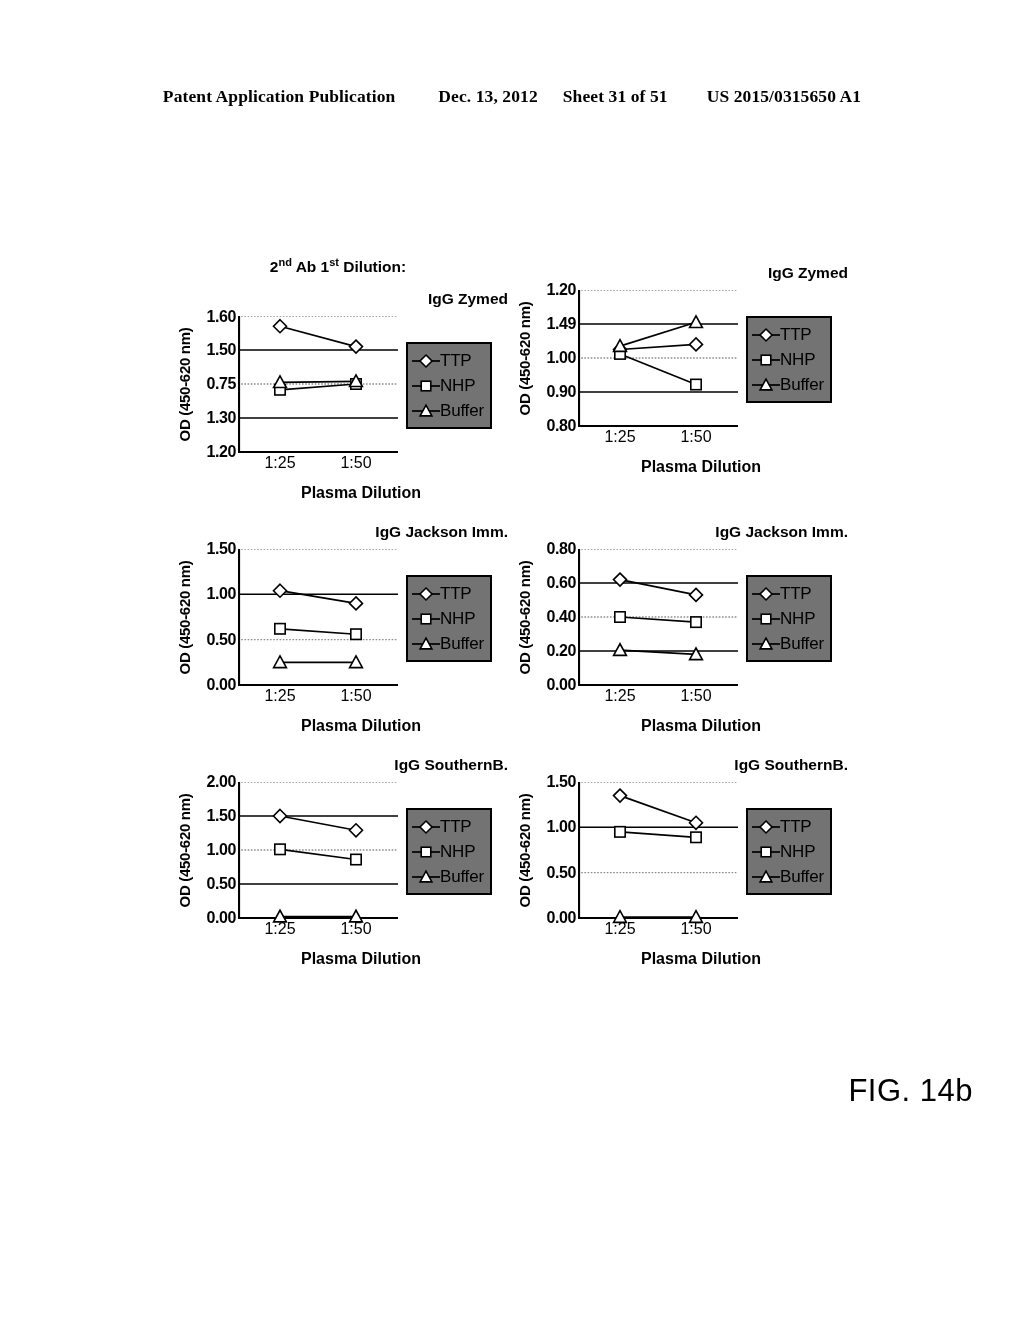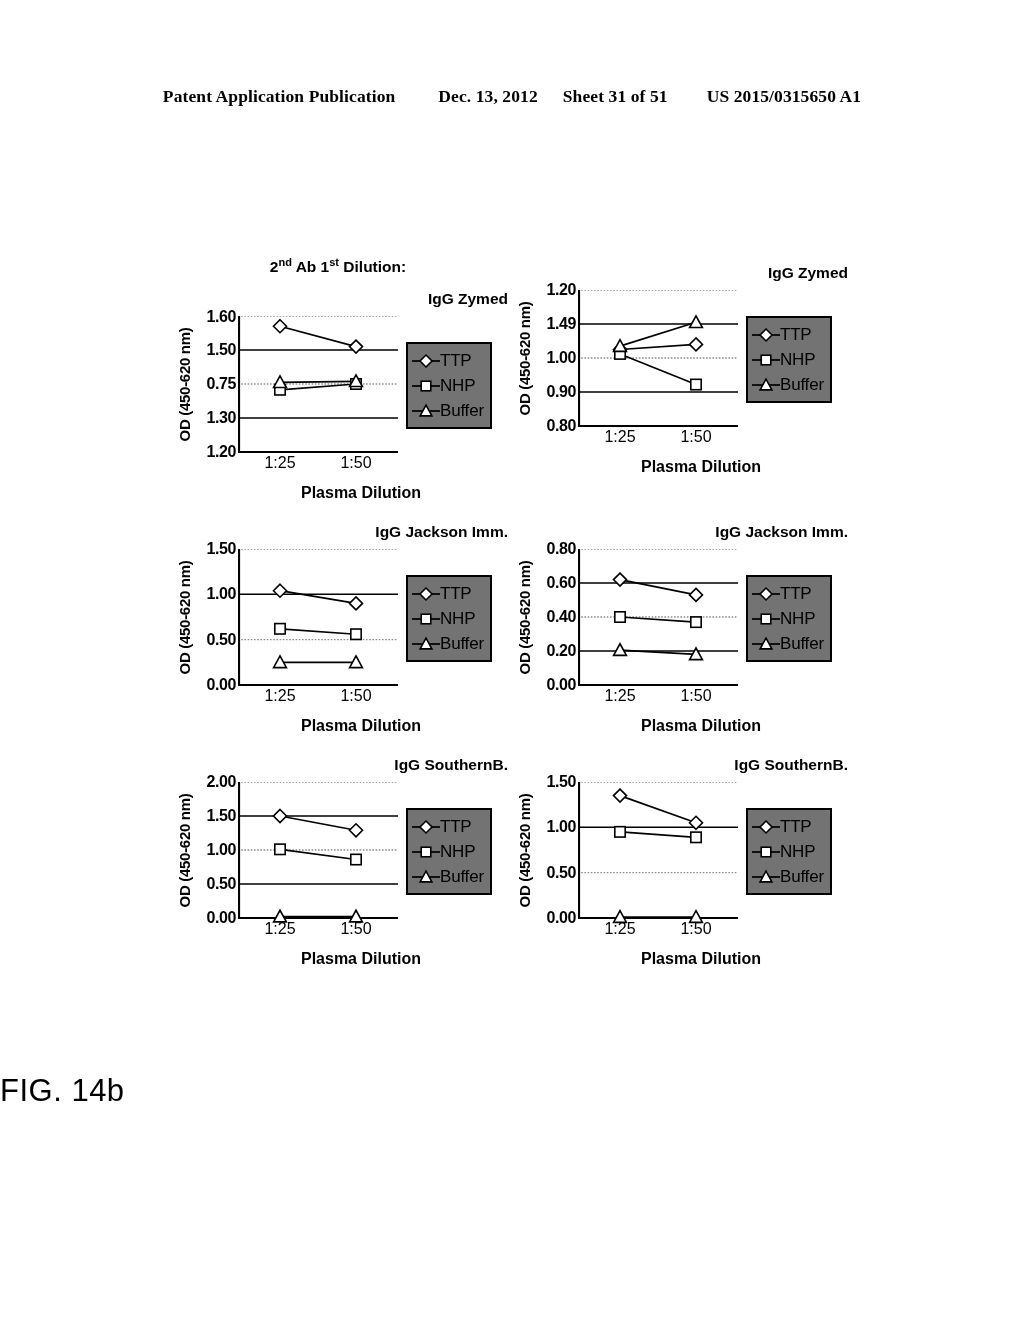--- a/index.html
+++ b/index.html
@@ -33,21 +33,21 @@
   .ph-gap-1 { width: 34px; }
   .ph-gap-2 { width: 16px; }
   .ph-gap-3 { width: 30px; }
 
   
   .fig-caption {
     position: absolute;
     top: 1073px;
     left: 0;
     width: 973px;
-    text-align: left;
+    text-align: right;
     font-size: 31px;
     letter-spacing: 0.5px;
   }
 
   
   .panel-grid {
     position: absolute;
     top: 258px;
     left: 168px;
     width: 680px;

